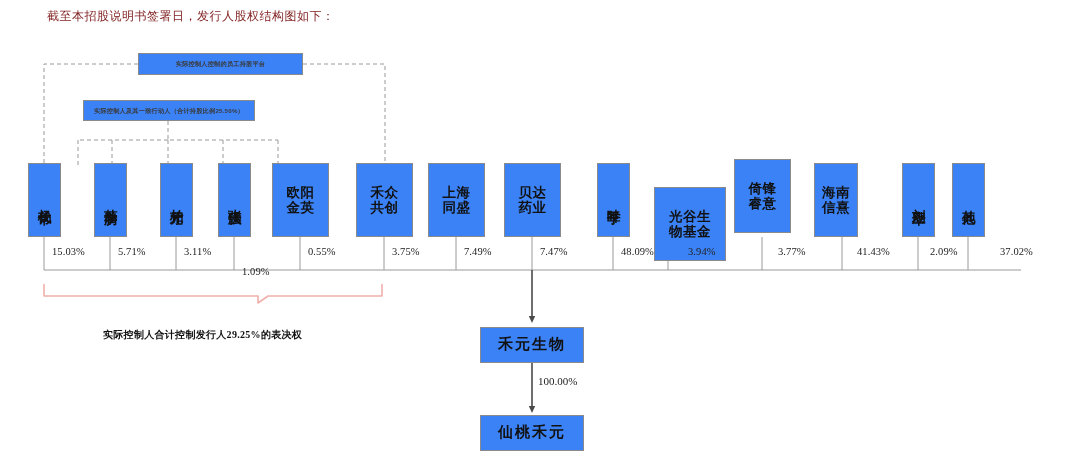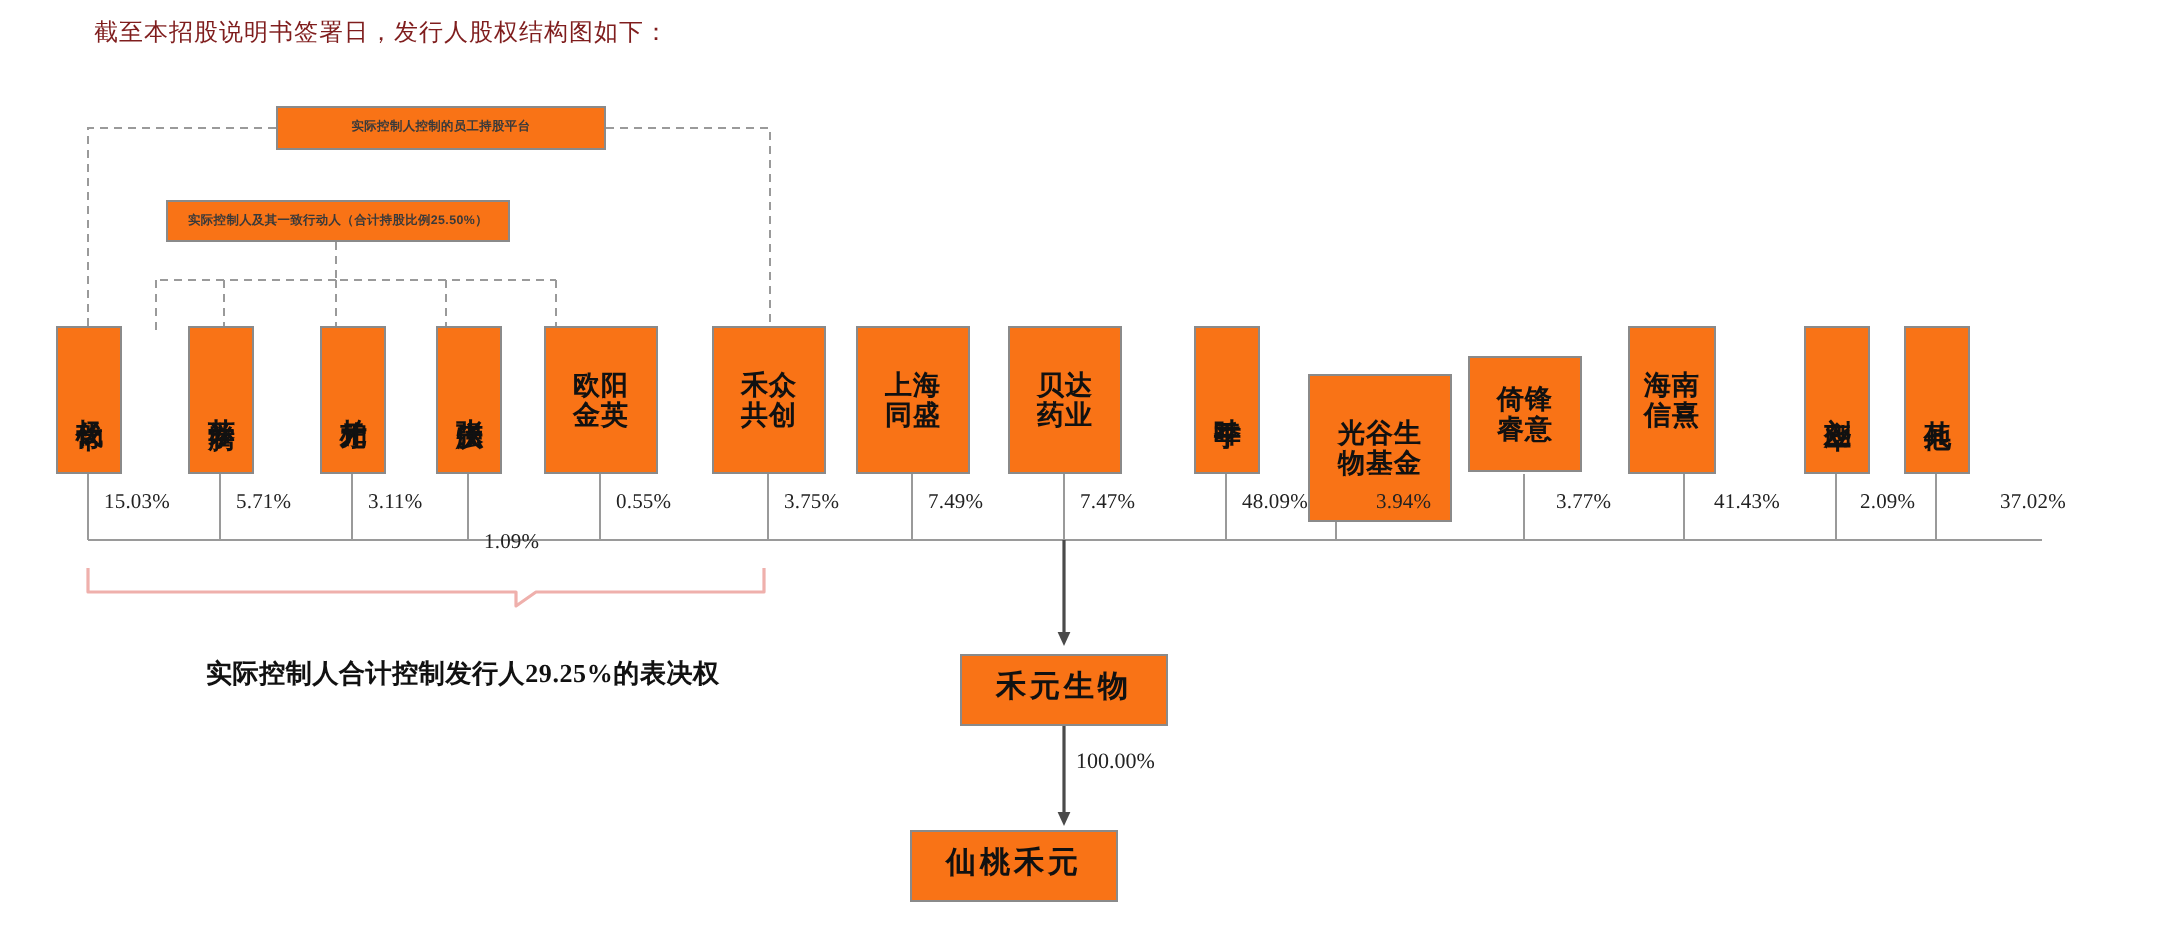--- a/index.html
+++ b/index.html
@@ -12,21 +12,21 @@
 
   .caption{
     position:absolute;left:47px;top:8px;
     font-size:12px;letter-spacing:.5px;color:#7f1d1d;
     white-space:nowrap;
   }
 
   
   .box{
     position:absolute;box-sizing:border-box;
-    border:1.2px solid #8a8a8a;background:#f97316;
+    border:1.2px solid #8a8a8a;background:#3b82f6;
     display:flex;align-items:center;justify-content:center;
     text-align:center;line-height:1.14;
   }
 
   
   .tagbox{
     font-size:6.2px;color:#3a3a3a;
     letter-spacing:.2px;white-space:nowrap;
     font-family:"Liberation Sans","DejaVu Sans",sans-serif;
     font-weight:700;
@@ -46,21 +46,21 @@
   }
 
   .pct{
     position:absolute;font-size:10.5px;color:#222;
     white-space:nowrap;letter-spacing:.1px;
   }
   .arrowpct{
     position:absolute;font-size:11px;color:#222;white-space:nowrap;
   }
   .bracelabel{
-    position:absolute;font-size:13px;font-weight:700;color:#111;
+    position:absolute;font-size:10px;font-weight:700;color:#111;
     white-space:nowrap;letter-spacing:.3px;
   }
 </style>
 </head>
 <body>
 
 <div class="caption">截至本招股说明书签署日，发行人股权结构图如下：</div>
 
 <svg id="chart" viewBox="0 0 1080 466" xmlns="http://www.w3.org/2000/svg">
   <defs>
@@ -146,21 +146,21 @@
 </div>
 <div class="box holder w2" style="left:504px;top:163px;width:57px;height:74px;">
   <span>贝达<br>药业</span>
 </div>
 <div class="box holder" style="left:597px;top:163px;width:33px;height:74px;">
   <span>叶季平</span>
 </div>
 <div class="box holder w2" style="left:654px;top:163px;width:72px;height:74px;margin-top:24px;">
   <span>光谷生<br>物基金</span>
 </div>
-<div class="box holder w2" style="left:734px;top:178px;width:57px;height:58px;">
+<div class="box holder w2" style="left:734px;top:159px;width:57px;height:74px;">
   <span>倚锋<br>睿意</span>
 </div>
 <div class="box holder w2" style="left:814px;top:163px;width:44px;height:74px;">
   <span>海南<br>信熹</span>
 </div>
 <div class="box holder" style="left:902px;top:163px;width:33px;height:74px;">
   <span>刘应华</span>
 </div>
 <div class="box holder" style="left:952px;top:163px;width:33px;height:74px;">
   <span>其他</span>
@@ -182,15 +182,15 @@
 <div class="pct" style="left:1000px;top:246px;">37.02%</div>
 
 <div class="bracelabel" style="left:103px;top:328px;">实际控制人合计控制发行人29.25%的表决权</div>
 
 <div class="box entity" style="left:480px;top:327px;width:104px;height:36px;">
   <span>禾元生物</span>
 </div>
 
 <div class="arrowpct" style="left:538px;top:375px;">100.00%</div>
 
-<div class="box entity" style="left:455px;top:415px;width:104px;height:36px;">
+<div class="box entity" style="left:480px;top:415px;width:104px;height:36px;">
   <span>仙桃禾元</span>
 </div>
 
 </body></html>

